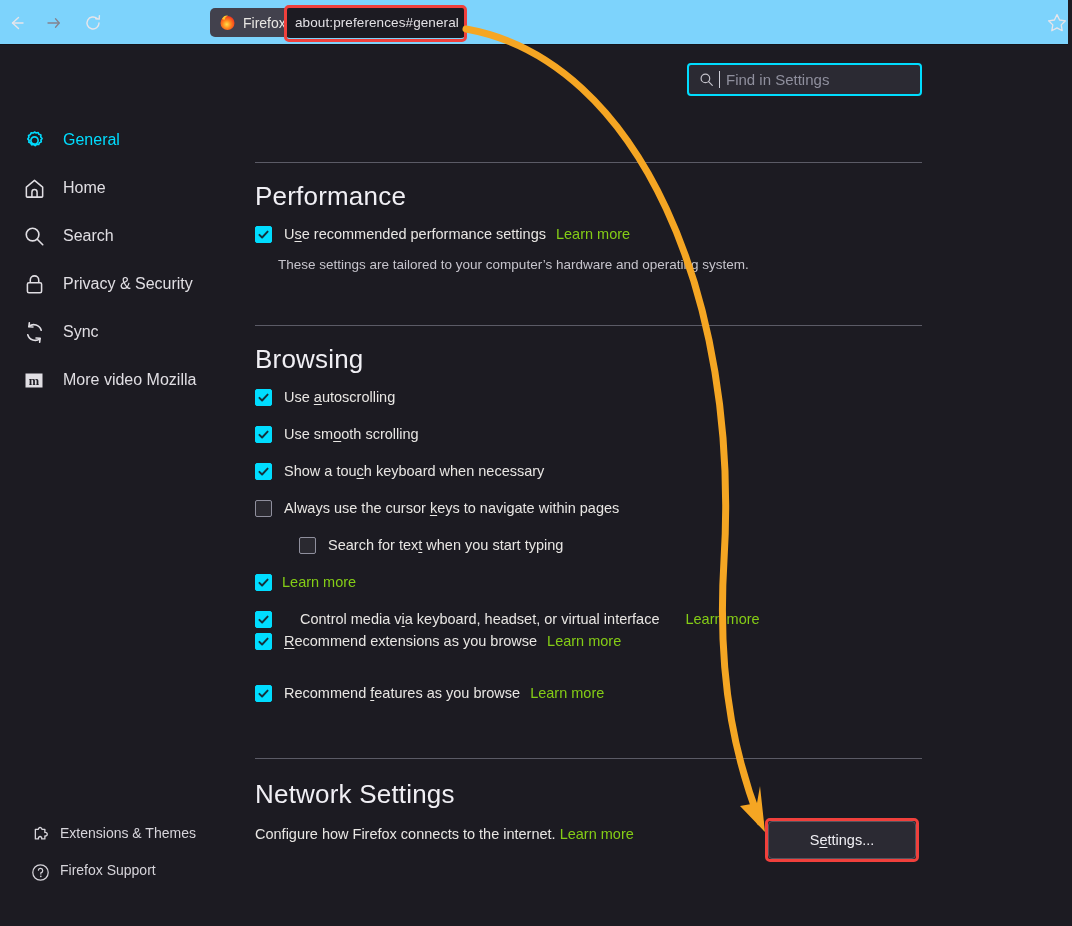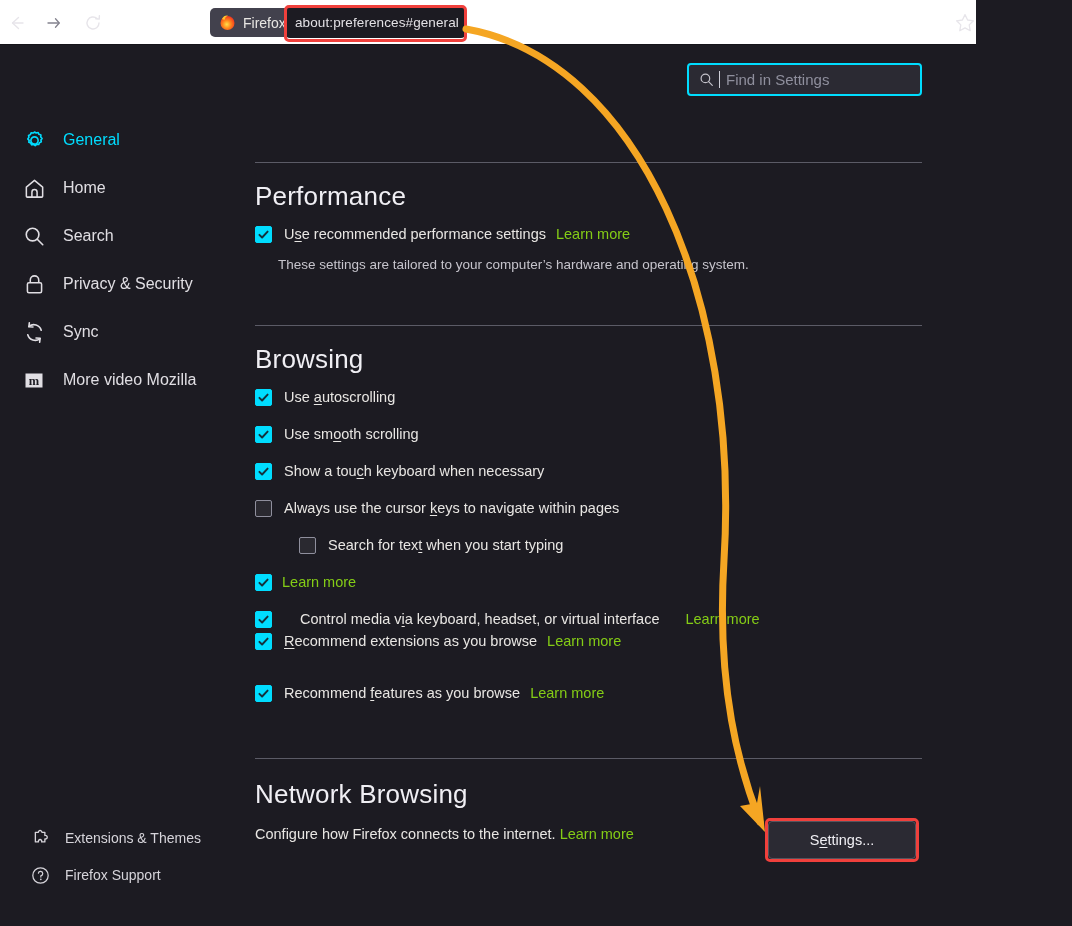--- a/index.html
+++ b/index.html
@@ -6,22 +6,22 @@
   html, body {
     width: 1072px; height: 926px;
     background: #1c1b22;
     font-family: "Liberation Sans", sans-serif;
     overflow: hidden;
   }
   #root { position: relative; width: 1072px; height: 926px; }
 
   
   .toolbar {
-    position: absolute; left: 0; top: 0; width: 976px; height: 45px;
-    background: #ffffff;
+    position: absolute; left: 0; top: 0; width: 1068px; height: 45px;
+    background: #7dd3fc;
     border-bottom: 1px solid #15141a;
   }
   .nav-btn {
     position: absolute; top: 8px; width: 30px; height: 30px;
     display: flex; align-items: center; justify-content: center;
   }
   .nav-back { left: 2px; }
   .nav-fwd  { left: 38px; }
   .nav-rel  { left: 78px; }
   .nav-btn svg { display: block; }
@@ -81,21 +81,21 @@
     position: absolute; left: 22px;
     height: 32px; display: flex; align-items: center; gap: 17px;
     white-space: nowrap;
   }
   .side-item .ico { width: 24px; height: 24px; display: flex; align-items: center; justify-content: center; }
   .side-item .lbl { font-size: 16px; color: #e0dee3; }
   .side-item.active .lbl { color: #00ddff; }
 
   .side-bottom {
     position: absolute; left: 30px;
-    height: 26px; display: flex; align-items: center; gap: 15px;
+    height: 26px; display: flex; align-items: flex-start; gap: 10px;
     white-space: nowrap;
   }
   .side-bottom .ico { width: 20px; height: 20px; display: flex; align-items: center; justify-content: center; }
   .side-bottom .lbl { font-size: 14px; color: #d6d4da; }
 
   
   .main { position: absolute; left: 255px; top: 0; width: 667px; }
   .divider { height: 1px; background: #5b5b66; width: 667px; }
 
   .sec-title {
@@ -377,21 +377,21 @@
                 <path d="M2.4 6.8 L5.1 9.5 L10.6 3.6" fill="none" stroke="#14303b" stroke-width="1.9" stroke-linecap="round" stroke-linejoin="round"></path>
               </svg>
             </span>
             <span class="ck-label">Recommend <u>f</u>eatures as you browse</span>
             <span class="learn">Learn more</span>
           </div>
         </div>
 
       <div class="divider" style="position:absolute; top:712px"></div>
 
-      <div class="sec-title" style="position:absolute; top:733px">Network Browsing</div>
+      <div class="sec-title" style="position:absolute; top:733px">Network Settings</div>
 
       <div class="net-desc" style="position:absolute; top:780px">
         <span>Configure how Firefox connects to the internet.</span><span class="learn">Learn more</span>
       </div>
 
       <button class="settings-btn" style="left:513px; top:775px; width:148px; height:38px">
           <span>S</span>
           <u>e</u>
           <span>ttings...</span>
         </button>

